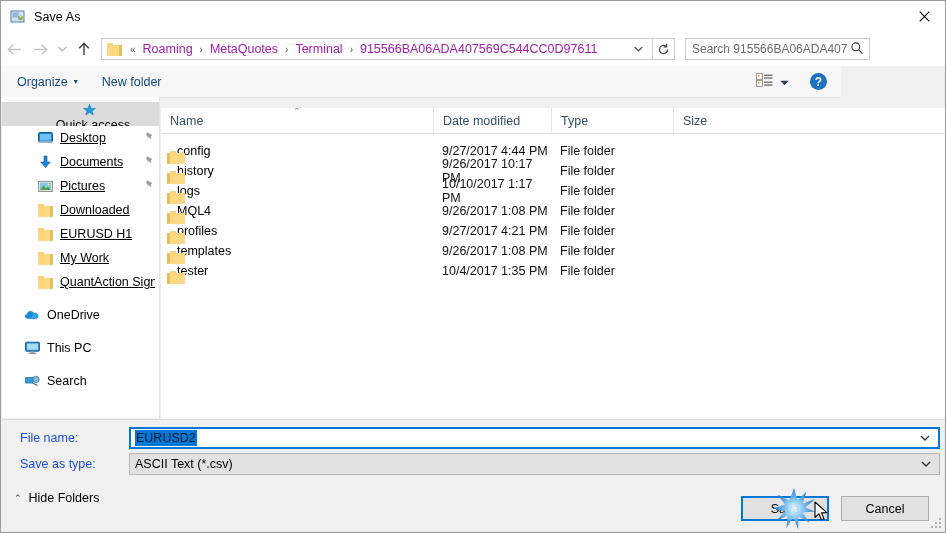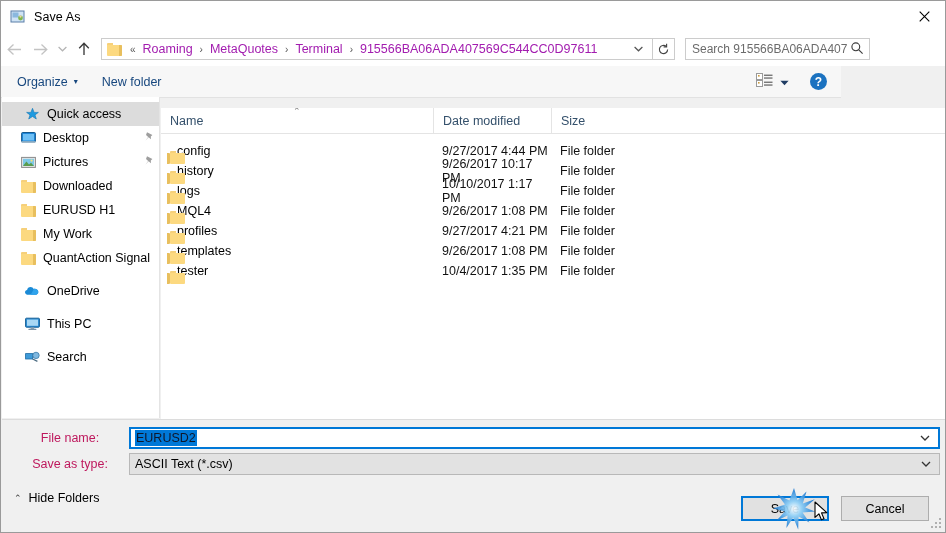--- a/index.html
+++ b/index.html
@@ -208,31 +208,31 @@
   }
   .nav-row {
     height: 24px;
     display: flex;
     align-items: center;
     font-size: 12.5px;
     color: #000;
     padding-right: 4px;
     white-space: nowrap;
   }
-  .nav-row.selected { background: #dcdcdc; }
+  .nav-row.selected { background: #dcdcdc; flex-direction: column; }
   .nav-row .ico {
     width: 16px; height: 16px;
     flex: none;
     display: flex; align-items: center; justify-content: center;
     position: relative;
   }
   .nav-row .lbl { margin-left: 7px; overflow: hidden; }
   .nav-row .pin { margin-left: auto; flex: none; }
   .indent-0 { padding-left: 22px; }
-  .indent-1 { padding-left: 18px; }
+  .indent-1 { padding-left: 35px; text-decoration: underline; }
   .nav-gap { height: 9px; }
 
   .filelist {
     position: absolute;
     left: 160px; top: 107px;
     width: 785px; height: 321px;
     background: #ffffff;
     overflow: hidden;
   }
   .col-head {
@@ -312,22 +312,22 @@
   .formarea {
     position: absolute;
     left: 1px; top: 418px;
     width: 944px; height: 69px;
     background: #f0f0f0;
     border-top: 1px solid #dcdcdc;
   }
   .form-label {
     position: absolute;
     font-size: 12.5px;
-    color: #be185d;
-    text-align: center;
+    color: #1d4ed8;
+    text-align: left;
     width: 100px;
   }
   .combo {
     position: absolute;
     height: 22px;
     box-sizing: border-box;
     display: flex;
     align-items: center;
     background: #fff;
   }
@@ -548,20 +548,33 @@
         </svg>
       </span>
       <span class="lbl">Desktop</span>
       <span class="pin">
         <svg width="11" height="11" viewBox="0 0 11 11">
           <path d="M3 1.2 L8.4 4 L6.8 5.6 L7 8.3 L4.6 6.2 L1.6 9.4 L4.2 5.9 L2 4.1 Z" fill="#9e9e9e"></path>
         </svg>
       </span>
     </div>
 
+    <div class="nav-row indent-1">
+      <span class="ico">
+        <svg width="15" height="14" viewBox="0 0 15 14">
+          <path d="M6 1 H9 V7 H12.3 L7.5 12.4 L2.7 7 H6 Z" fill="#1f86d8" stroke="#14639f" stroke-width=".7"></path>
+        </svg>
+      </span>
+      <span class="lbl">Documents</span>
+      <span class="pin">
+        <svg width="11" height="11" viewBox="0 0 11 11">
+          <path d="M3 1.2 L8.4 4 L6.8 5.6 L7 8.3 L4.6 6.2 L1.6 9.4 L4.2 5.9 L2 4.1 Z" fill="#9e9e9e"></path>
+        </svg>
+      </span>
+    </div>
 
     <div class="nav-row indent-1">
       <span class="ico">
         <svg width="15" height="13" viewBox="0 0 15 13">
           <rect x="0.6" y="1.4" width="13.8" height="10" fill="#e8e8e8" stroke="#8a8a8a" stroke-width="1"></rect>
           <rect x="2" y="2.8" width="11" height="7.2" fill="#7fc9e8"></rect>
           <path d="M2 10 L5.4 5.6 L8 8.6 L10 6.8 L13 10 Z" fill="#5a9c4e"></path>
           <circle cx="10.6" cy="4.6" r="1.1" fill="#f6e27a"></circle>
         </svg>
       </span>
@@ -658,20 +671,23 @@
   </div>
 
   <div class="filelist">
     <div class="col-head">
       <div class="col" style="width:272px">
         <span>Name</span>
         <span class="sort-ind">⌃</span>
       </div>
       <div class="col" style="width:118px">
         <span>Date modified</span>
+      </div>
+      <div class="col" style="width:122px">
+        <span>Type</span>
       </div>
       <div class="col" style="width:80px">
         <span>Size</span>
       </div>
     </div>
 
     <div style="padding-top:7px">
       <div class="frow">
         <div class="c-name" style="width:272px">
           <span><span class="folder"><span class="tab"></span><span class="body-f"></span><span class="shade"></span></span></span>

